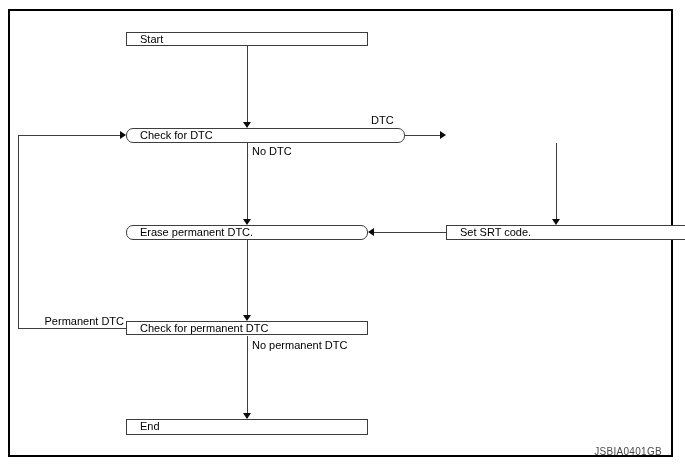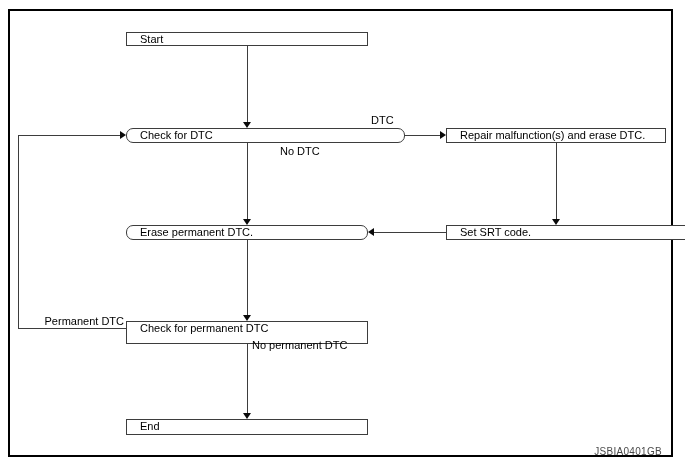--- a/index.html
+++ b/index.html
@@ -95,26 +95,25 @@
   <div class="arr arr-right" style="left:440px; top:131px;"></div>
   <div class="arr arr-down" style="left:552px; top:219px;"></div>
   <div class="arr arr-left" style="left:368px; top:228px;"></div>
   <div class="arr arr-down" style="left:243px; top:219px;"></div>
   <div class="arr arr-down" style="left:243px; top:315px;"></div>
   <div class="arr arr-down" style="left:243px; top:413px;"></div>
   <div class="arr arr-right" style="left:120px; top:131px;"></div>
 
   <div class="node" style="left:126px; top:32px;  width:242px; height:14px;">Start</div>
   <div class="node" style="left:126px; top:128px; width:279px; height:15px;border-radius:7px;">Check for DTC</div>
-  <div class="node" style="left:446px; top:128px; width:220px; height:15px;">Repair malfunction(s) and erase DTC.</div>
   <div class="node" style="left:446px; top:225px; width:260px; height:15px;">Set SRT code.</div>
   <div class="node" style="left:126px; top:225px; width:242px; height:15px;border-radius:7px;">Erase permanent DTC.</div>
-  <div class="node" style="left:126px; top:321px; width:242px; height:23px;">Check for permanent DTC</div>
+  <div class="node" style="left:126px; top:321px; width:242px; height:14px;">Check for permanent DTC</div>
   <div class="node" style="left:126px; top:419px; width:242px; height:16px;">End</div>
 
   <div class="edge-label" style="left:371px; top:115px;">DTC</div>
-  <div class="edge-label" style="left:252px; top:146px;margin-left:28px;">No DTC</div>
+  <div class="edge-label" style="left:252px; top:146px;">No DTC</div>
   <div class="edge-label" style="left:20px;  top:316px; width:104px; text-align:right;">Permanent DTC</div>
   <div class="edge-label" style="left:252px; top:340px;">No permanent DTC</div>
 
   <div class="watermark" style="right:23px; top:447px;">JSBIA0401GB</div>
 
 </div>
 
 </body></html>

